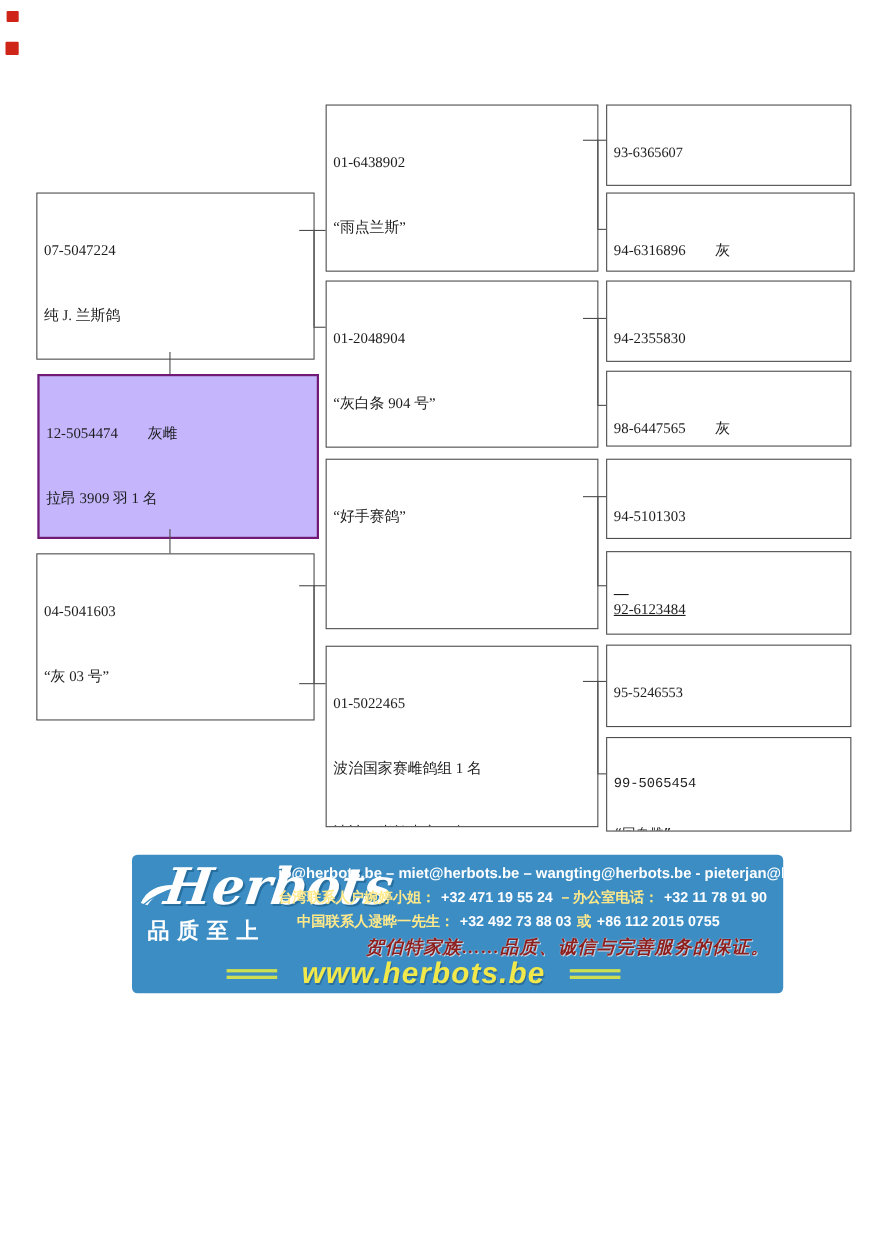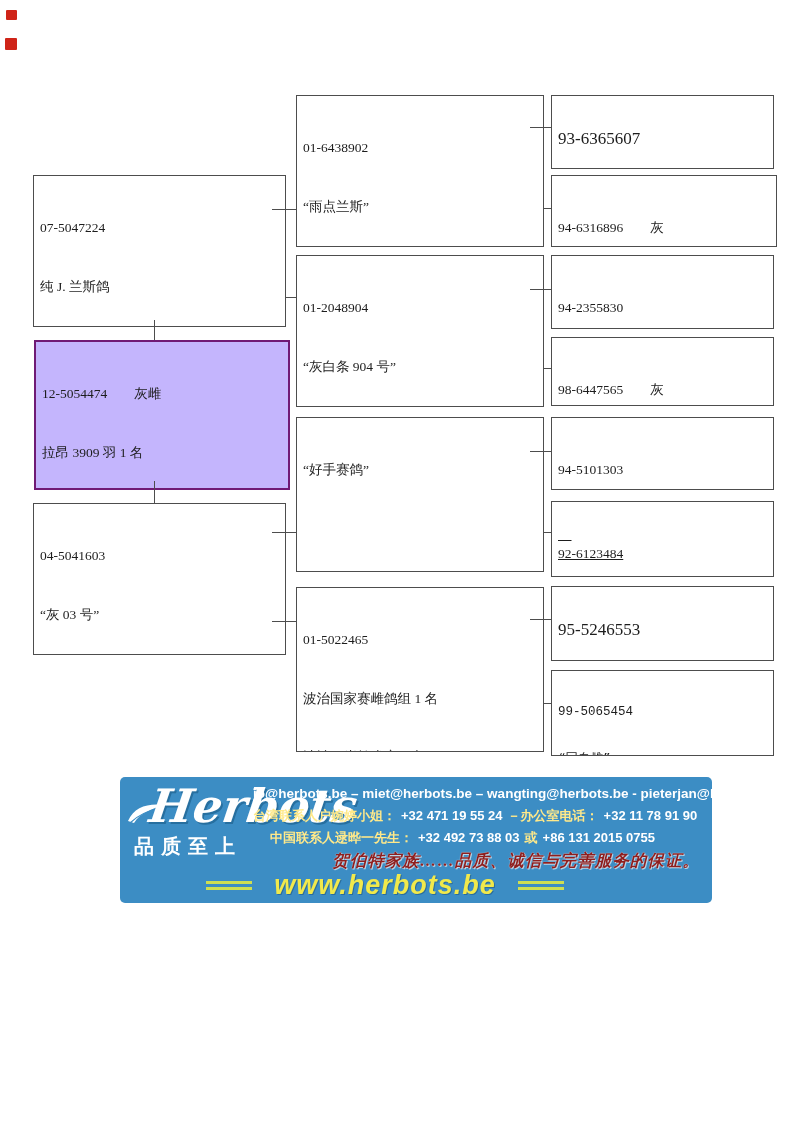--- a/index.html
+++ b/index.html
@@ -5,21 +5,21 @@
   html,body{margin:0;padding:0;background:#ffffff;}
   .page{position:relative;width:793px;height:1122px;background:#fff;overflow:hidden;
         font-family:"Liberation Serif","DejaVu Serif",serif;color:#1d1d1d;}
 
   
   .pbox{position:absolute;border:1px solid #4d4d4d;background:#fff;
         padding:3px 6px 2px 6px;font-size:13.5px;line-height:19.5px;
         white-space:pre-wrap;overflow:hidden;}
   .pbox div{white-space:pre-wrap;}
   .subject{border:2px solid #701a75;background:#c4b5fd;}
-  .tight{line-height:16.2px;font-size:17px;}
+  .tight{line-height:16.2px;font-size:13px;}
   .tighter{line-height:15.6px;font-size:12.5px;}
 
   
   .hline,.vline{position:absolute;background:#4d4d4d;}
   .hline{height:1px;}
   .vline{width:1px;}
 
   
   .redmark{position:absolute;background:#cf2418;border-radius:1px;}
 
@@ -187,21 +187,21 @@
     <div class="logo">Herbots</div>
     <div class="tagline">品质至上</div>
 
     <div class="emails" style="color:#fff;">jo@herbots.be – miet@herbots.be – wangting@herbots.be - pieterjan@herbots.be</div>
 
     <div class="phoneline" style="left:133px;top:30px;">
       <span>台湾联系人户婉婷小姐：</span><span class="num">+32 471 19 55 24</span><span>－办公室电话：</span><span class="num">+32 11 78 91 90</span>
     </div>
 
     <div class="phoneline" style="left:150px;top:52px;">
-      <span>中国联系人逯晔一先生：</span><span class="num">+32 492 73 88 03</span><span>或</span><span class="num">+86 131 2015 0755</span>
+      <span>中国联系人逯晔一先生：</span><span class="num">+32 492 73 88 03</span><span>或</span><span class="num">+86 112 2015 0755</span>
     </div>
 
     <div class="slogan">贺伯特家族……品质、诚信与完善服务的保证。</div>
 
     <div class="bottomrow">
       <div class="dbl"></div>
       <div class="url">www.herbots.be</div>
       <div class="dbl"></div>
     </div>
   </div>

